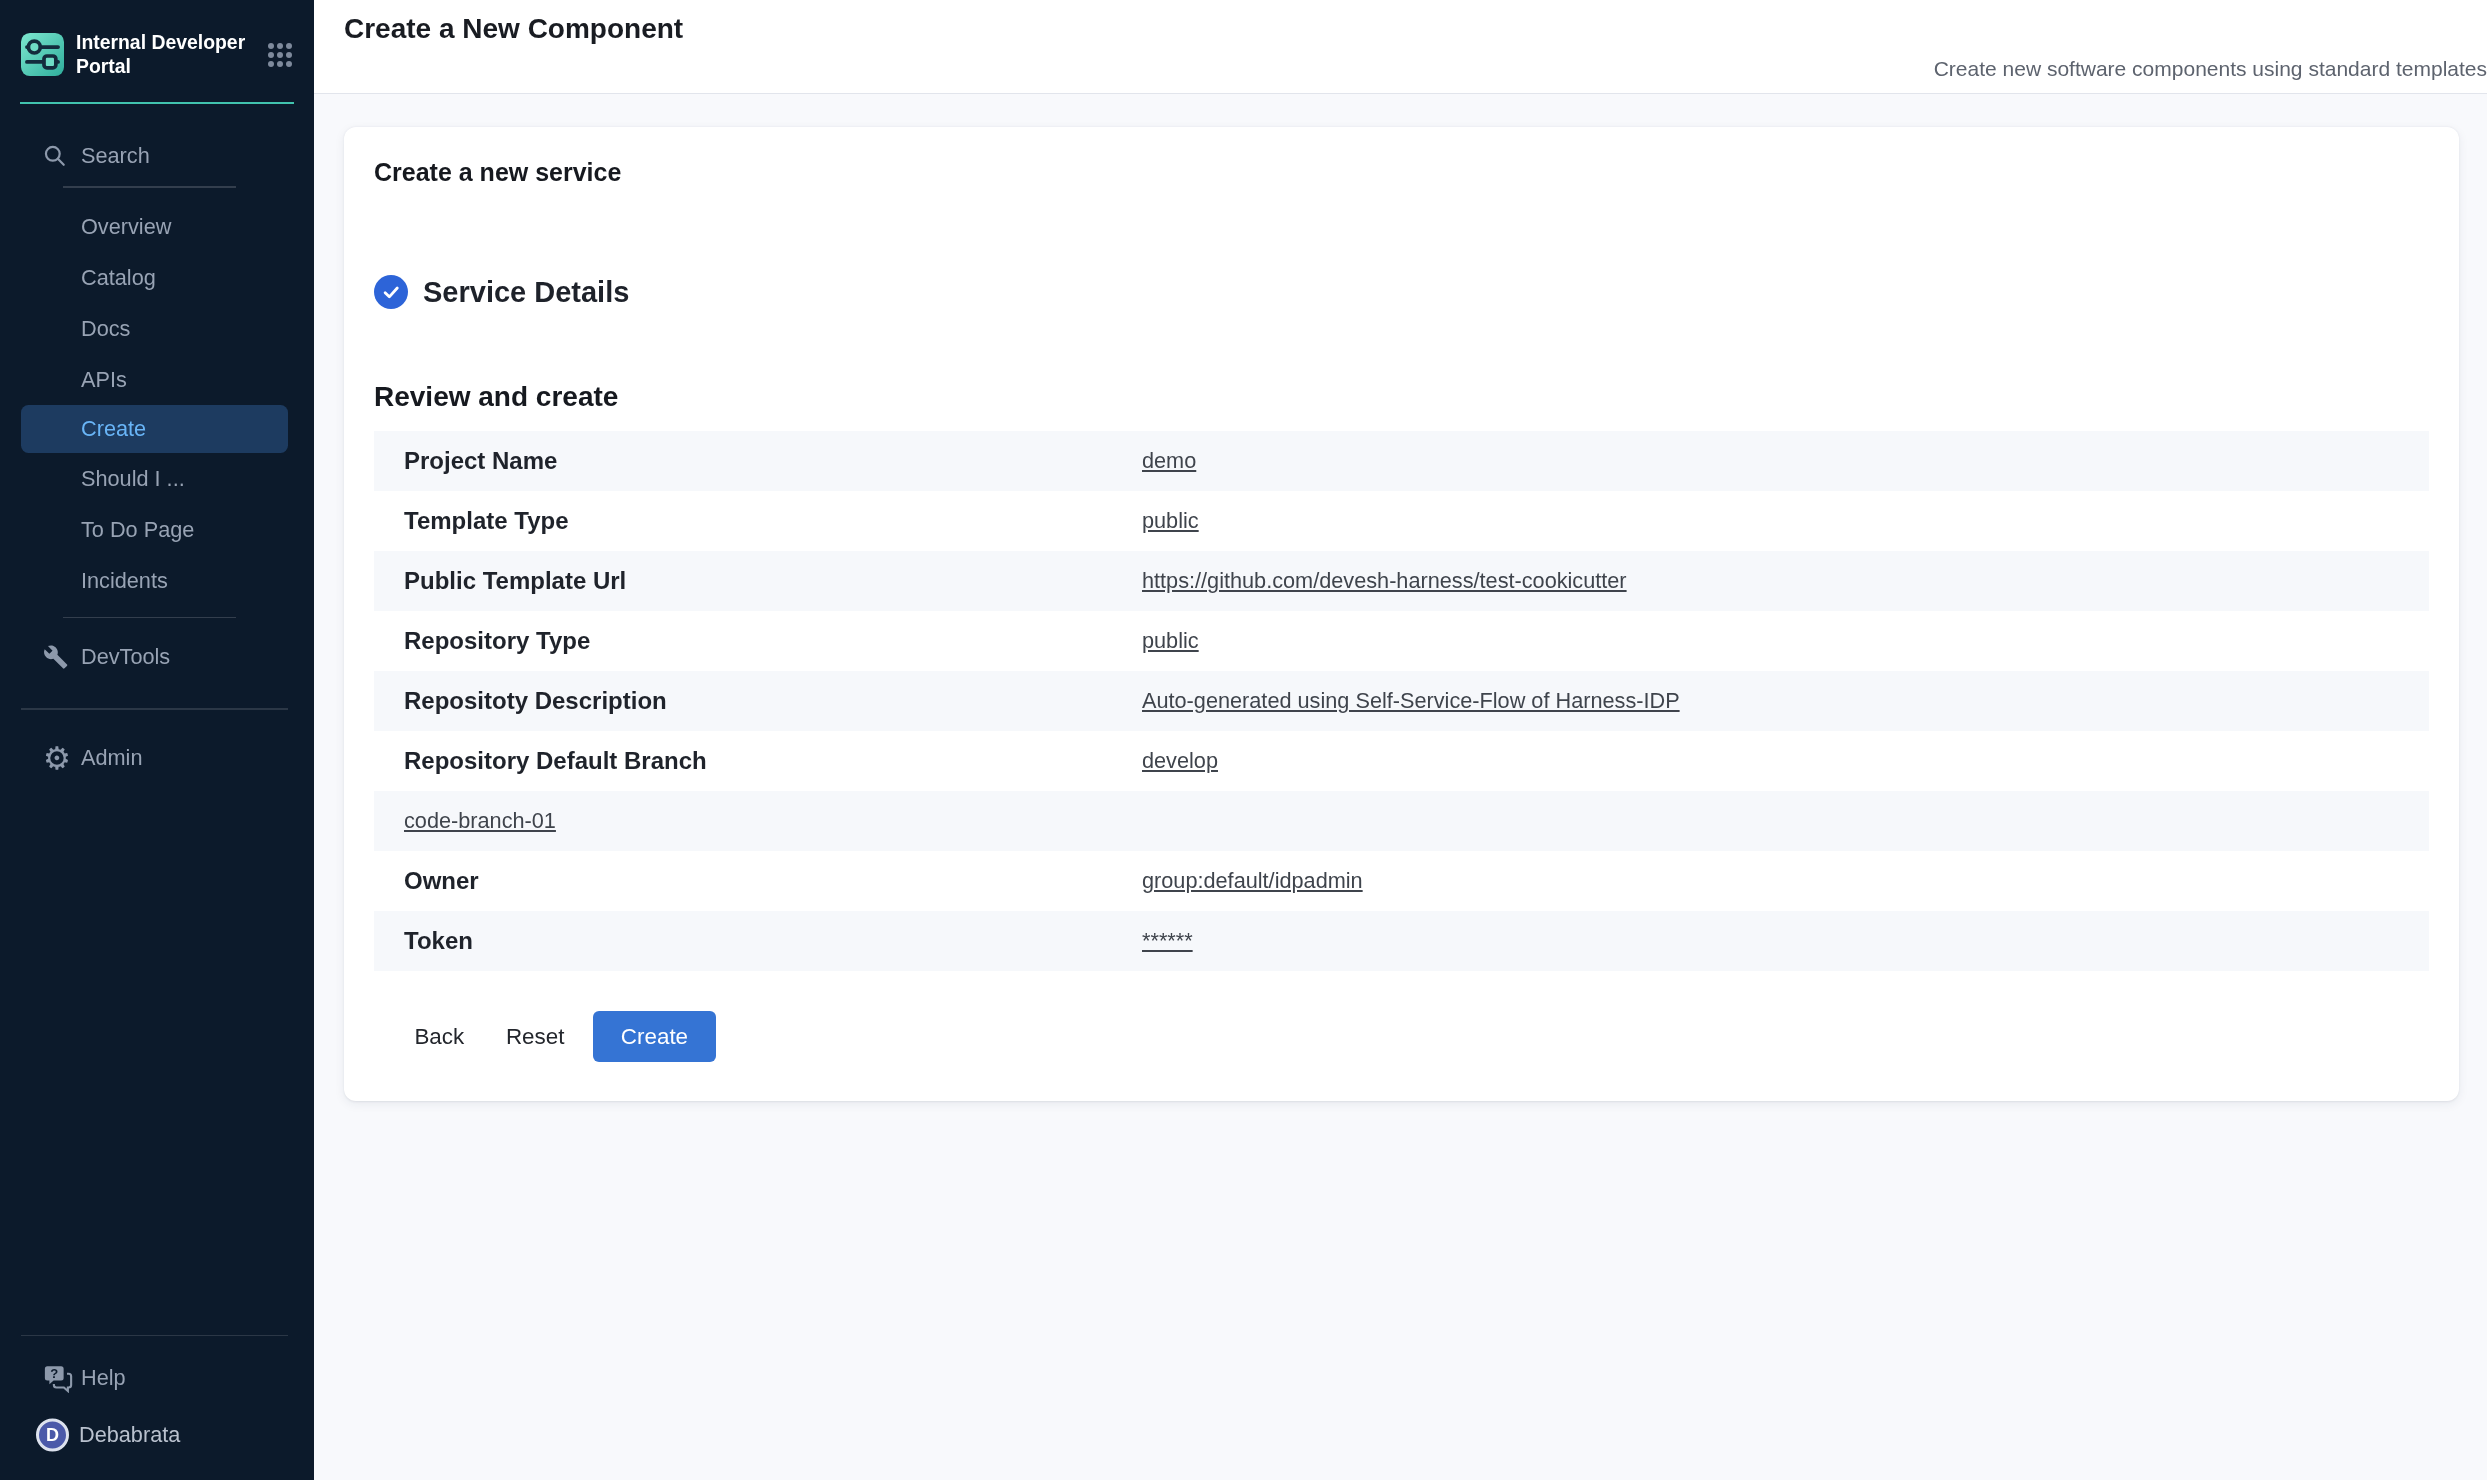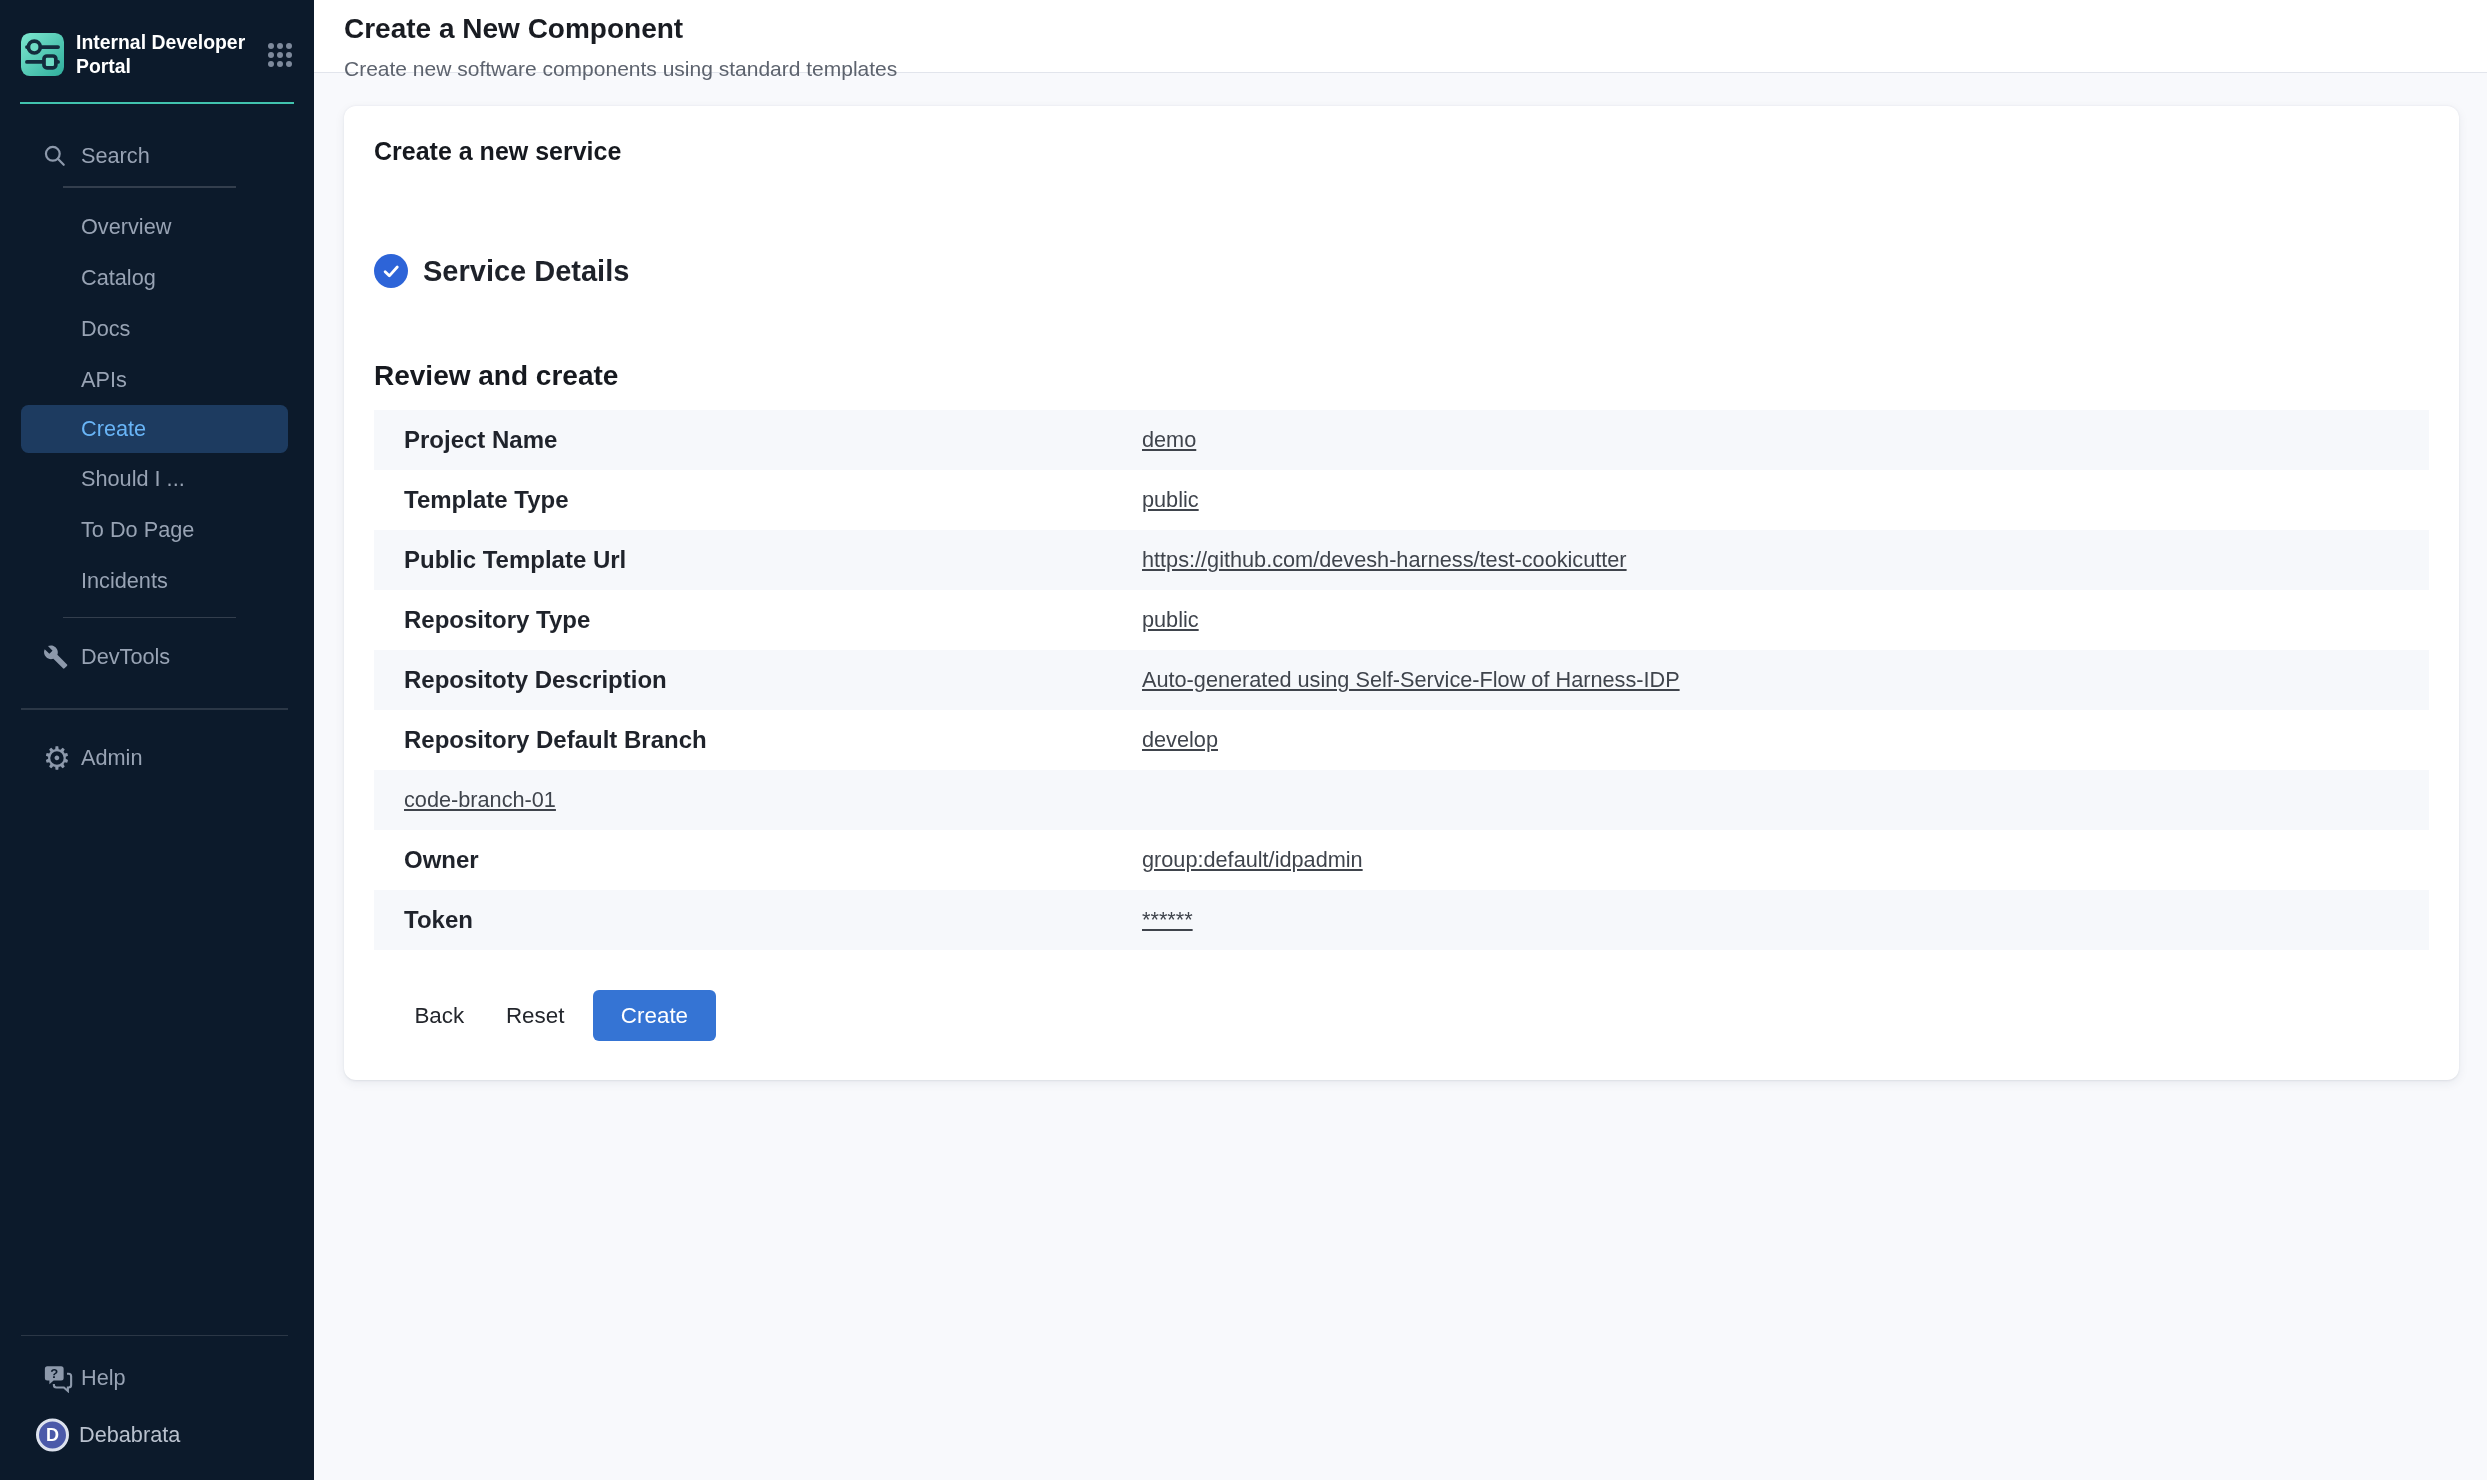--- a/index.html
+++ b/index.html
@@ -26,23 +26,23 @@
   .admin-wrap{margin-top:22.4px;}
   .spacer{flex:1;}
   .bottom-wrap{padding-bottom:13.4px;}
   .help-item{margin-top:16.4px;}
   .user-item{height:63px;position:relative;display:flex;align-items:center;padding-left:79px;font-size:21.7px;color:#b9c1ce;cursor:pointer;}
   .avatar{position:absolute;left:36px;top:50%;transform:translateY(-50%);width:33px;height:33px;border-radius:50%;background:#4b59a9;border:3px solid #dde2ee;color:#fff;font-size:18px;font-weight:700;display:flex;align-items:center;justify-content:center;}
   .gear-glyph{font-size:31px;line-height:1;color:#8d99ab;font-family:"DejaVu Sans",sans-serif;}
 
   
   .main{flex:1;display:flex;flex-direction:column;min-width:0;}
-  .topbar{height:73px;flex:none;background:#ffffff;border-bottom:1.5px solid #e2e5ec;padding-left:30px;}
+  .topbar{height:94px;flex:none;background:#ffffff;border-bottom:1.5px solid #e2e5ec;padding-left:30px;}
   .page-title{margin:0;padding-top:13.4px;font-size:28px;font-weight:700;color:#191c22;}
-  .page-subtitle{margin-top:11.2px;font-size:21px;color:#5d636e;}
+  .page-subtitle{margin-top:11.2px;font-size:21px;color:#5d636e;text-align:right;}
 
   .content{flex:1;padding:33px 28px 0 30px;}
   .card{width:2115px;background:#ffffff;border-radius:12px;box-shadow:0 3px 10.5px rgba(25,39,70,.07),0 0.7px 2.2px rgba(25,39,70,.08);padding:31px 30px 39px 30px;}
   .card-title{font-size:25px;font-weight:700;color:#16191f;}
 
   .step-row{display:flex;align-items:center;margin-top:88px;cursor:pointer;}
   .step-check{width:34px;height:34px;border-radius:50%;background:#2d64d8;flex:none;display:flex;align-items:center;justify-content:center;}
   .step-label{margin-left:15px;font-size:29px;font-weight:700;color:#1e222a;}
 
   .review-heading{margin-top:72px;font-size:28px;font-weight:700;color:#16191f;}

